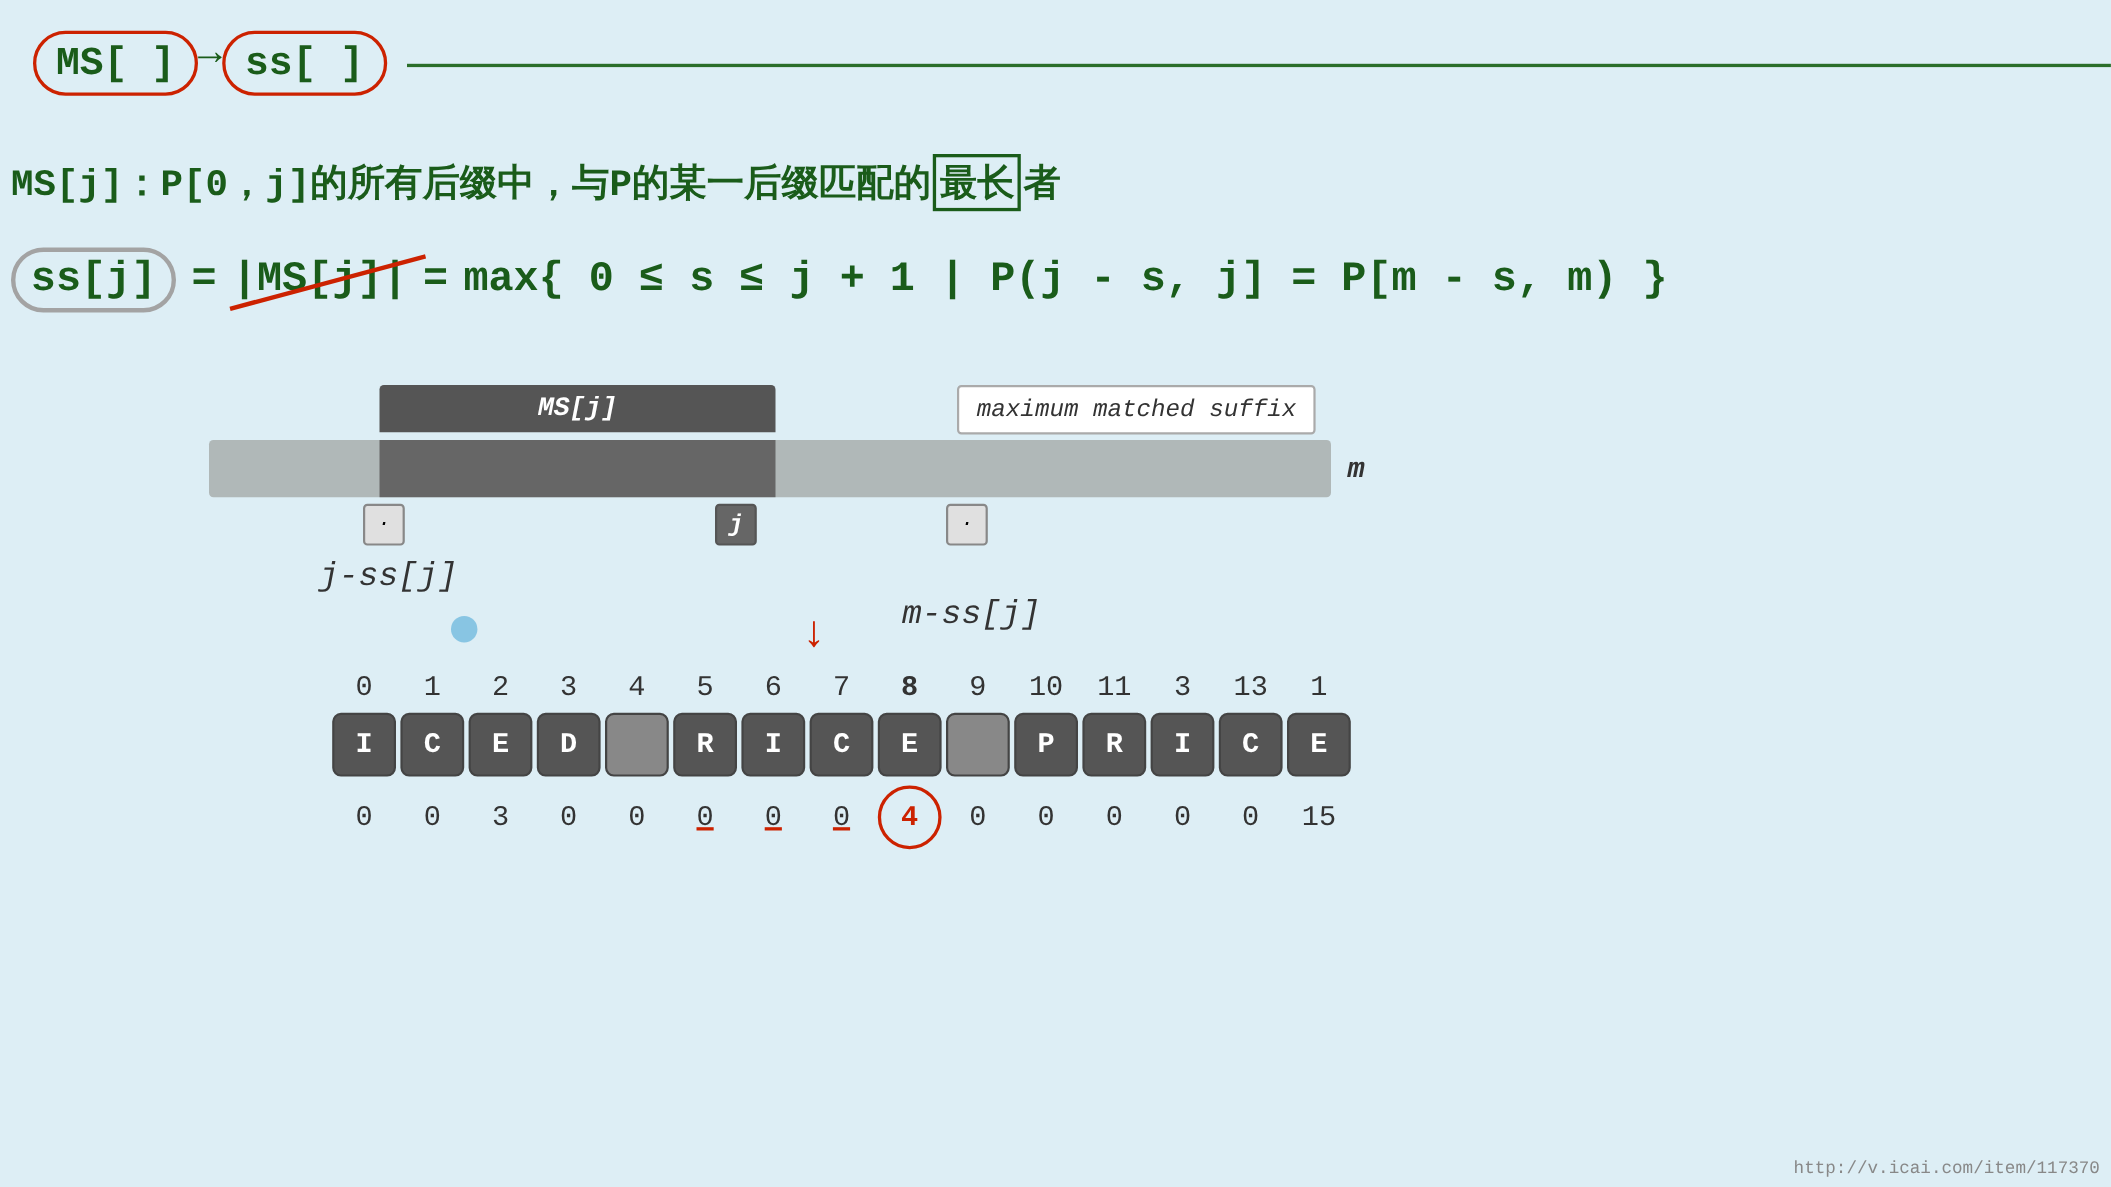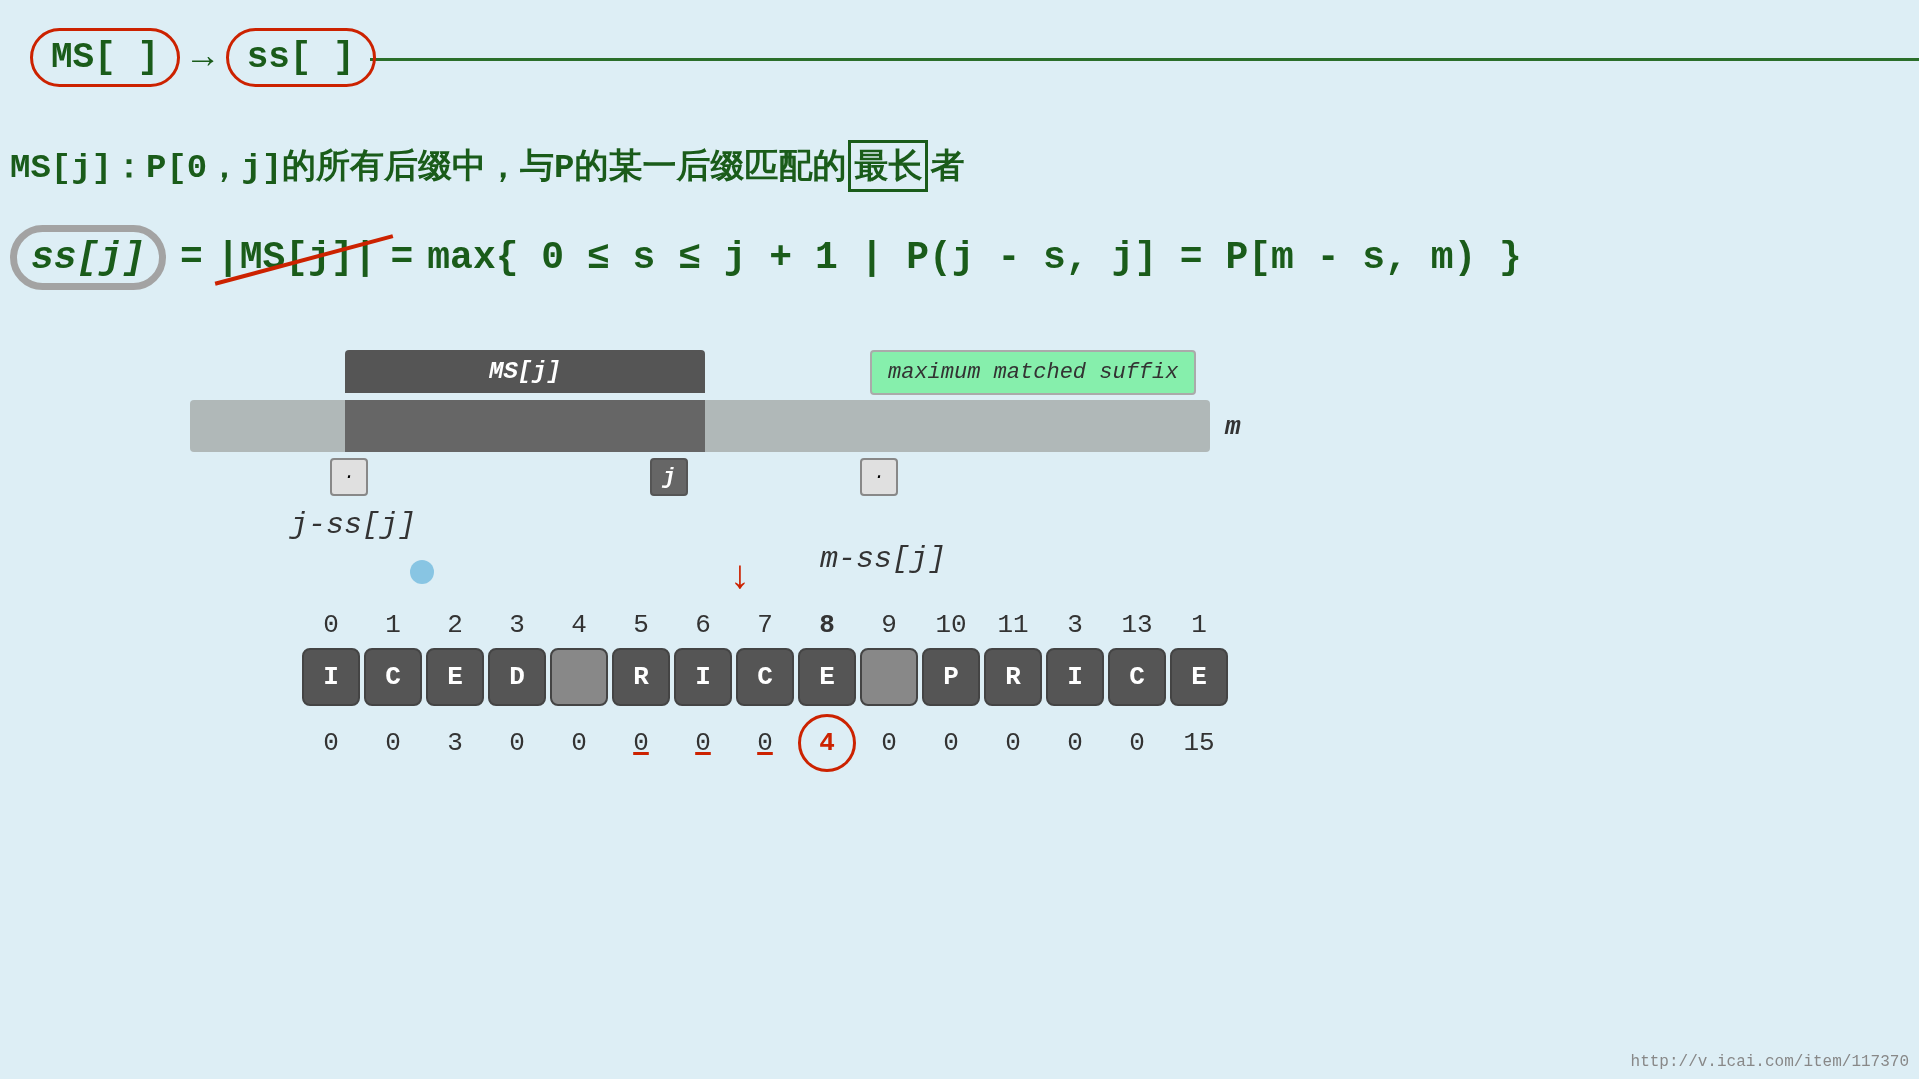--- a/index.html
+++ b/index.html
@@ -11,22 +11,21 @@
       overflow: hidden;
       position: relative;
     }
 
     
     .top-formula {
       position: absolute;
       top: 28px;
       left: 30px;
       display: flex;
-      align-items: center;
-      gap: 12px;
+      gap: 0;
     }
 
     .ms-box {
       border: 3px solid #cc2200;
       border-radius: 50px;
       padding: 6px 18px;
       font-size: 36px;
       font-weight: bold;
       color: #1a5c1a;
       background: transparent;
@@ -84,26 +83,25 @@
       display: flex;
       align-items: center;
       gap: 14px;
       font-size: 38px;
       color: #1a5c1a;
       font-weight: bold;
       white-space: nowrap;
     }
 
     .ss-circle {
-      border: 7px solid #a3a3a3;
+      border: 4px solid #a3a3a3;
       border-radius: 50px;
       padding: 4px 14px;
       font-size: 38px;
       color: #1a5c1a;
-      font-style: italic;
     }
 
     .ms-strikethrough {
       position: relative;
       display: inline-block;
       color: #1a5c1a;
     }
 
     .ms-strikethrough::after {
       content: '';
@@ -138,21 +136,21 @@
       font-size: 24px;
       font-weight: bold;
       border-radius: 4px 4px 0 0;
     }
 
     
     .mms-label {
       position: absolute;
       top: 0;
       left: 680px;
-      background: #86efac;
+      background: #ffffff;
       border: 2px solid #aaa;
       color: #333;
       text-align: center;
       padding: 8px 16px;
       font-size: 22px;
       font-family: 'Courier New', monospace;
       border-radius: 4px;
       white-space: nowrap;
     }
 

